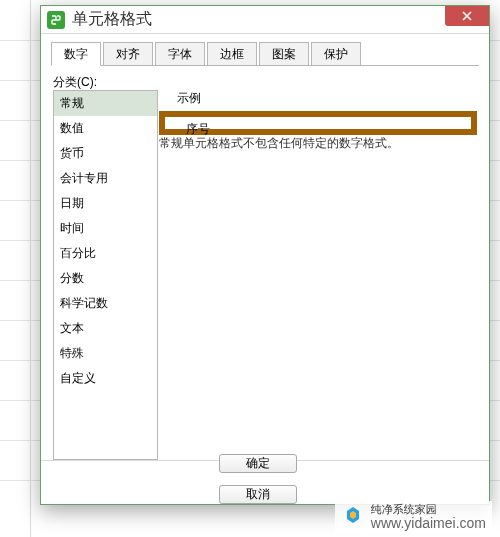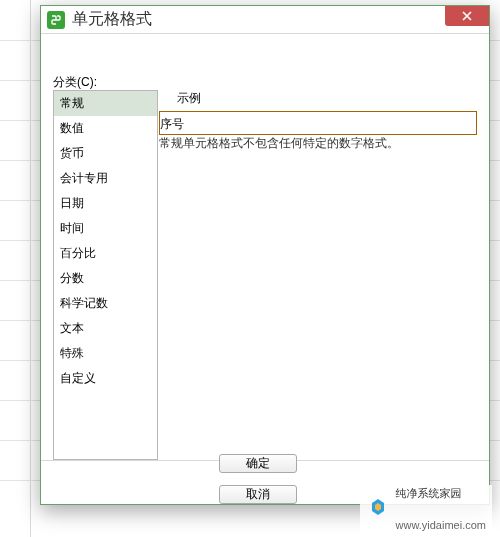--- a/index.html
+++ b/index.html
@@ -95,23 +95,23 @@
       padding: 4px 6px;
       cursor: pointer;
     }
     .cat-item.selected { background: #d7e4d7; }
     .right-pane {
       position: absolute;
       left: 108px; right: 2px; top: 24px; bottom: 0;
     }
     .example-label { margin: 0 0 4px 18px; }
     .example-box {
-      border: 1px solid #a16207;
+      border: 6px solid #a16207;
       height: 24px;
-      padding: 4px 0;
+      padding: 4px 21px;
       background:#fff;
     }
     .desc { color:#333; }
     .footer {
       position: absolute;
       left:0; right:0; bottom: 0;
       height: 44px;
       border-top: 1px solid #d9d9d9;
       display:flex;
       justify-content:flex-end;
@@ -132,21 +132,21 @@
     .watermark {
       position:absolute;
       right: 8px; bottom: 4px;
       display:flex; align-items:center; gap:6px;
       background: rgba(255,255,255,0.85);
       padding: 2px 6px;
       pointer-events:none;
     }
     .wm-logo { width:24px; height:24px; }
     .wm-text { font-size:11px; color:#333; line-height:1.1; }
-    .wm-url { font-size:11px; color:#666;margin-top:20px; }
+    .wm-url { font-size:14px; color:#666; }
   </style>
 </head>
 <body>
 
 <div class="sheet-bg">
   <div class="gridline-v" style="left:30px"></div>
   <div class="gridline-h" style="top:40px"></div>
   <div class="gridline-h" style="top:80px"></div>
   <div class="gridline-h" style="top:120px"></div>
   <div class="gridline-h" style="top:160px"></div>
@@ -169,20 +169,28 @@
     </span>
     <span class="title-text">单元格格式</span>
     <div class="close-btn">
       <svg viewBox="0 0 10 10">
           <path d="M1 1 L9 9 M9 1 L1 9" stroke="#fff" stroke-width="1.6" fill="none"></path>
         </svg>
     </div>
   </div>
 
   <div class="dialog-body">
+    <div class="tabs">
+      <div class="tab active">数字</div>
+      <div class="tab">对齐</div>
+      <div class="tab">字体</div>
+      <div class="tab">边框</div>
+      <div class="tab">图案</div>
+      <div class="tab">保护</div>
+    </div>
 
     <div class="panel">
       <div class="category-label">分类(C):</div>
       <div class="cat-list">
         <div class="cat-item selected">常规</div>
         <div class="cat-item">数值</div>
         <div class="cat-item">货币</div>
         <div class="cat-item">会计专用</div>
         <div class="cat-item">日期</div>
         <div class="cat-item">时间</div>

